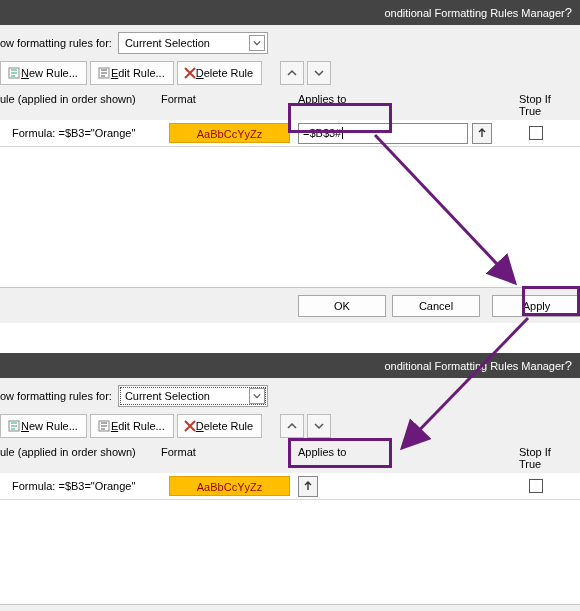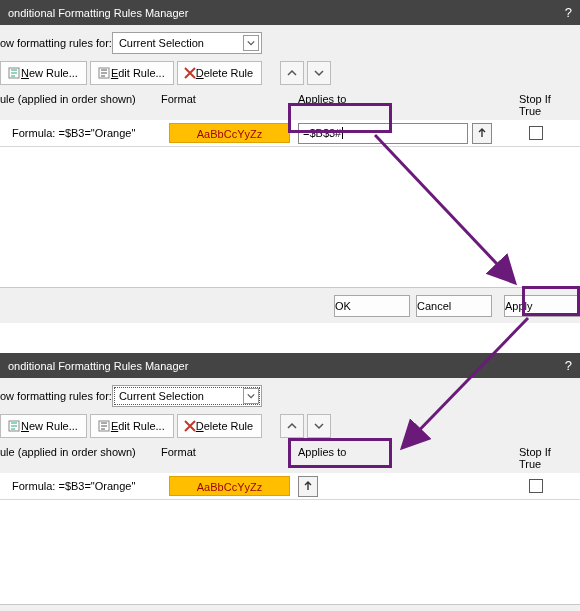--- a/index.html
+++ b/index.html
@@ -1,21 +1,21 @@
 <!DOCTYPE html>
 <html><head>
 <meta charset="utf-8">
 <style>
   *{box-sizing:border-box;margin:0;padding:0;font-family:"Segoe UI",Tahoma,sans-serif;font-size:11px}
   body{background:#fff;width:580px;height:611px;overflow:hidden;position:relative}
-  .titlebar{background:#444;color:#fff;height:25px;display:flex;align-items:center;justify-content:space-between;padding:0 8px}
+  .titlebar{background:#444;color:#fff;height:25px;display:flex;align-items:center;justify-content:flex-end;padding:0 8px}
   .titlebar .help{font-size:13px}
   .dlgbody{background:#f0f0f0}
   .row-dd{display:flex;align-items:center;padding:7px 4px 4px 0}
-  .row-dd label{}
+  .row-dd label{margin-right:6px}
   .select{display:inline-flex;align-items:center;justify-content:space-between;background:#fff;border:1px solid #a0a0a0;height:22px;width:150px;padding:0 2px 0 6px}
   .select .chev{width:16px;height:16px;border:1px solid #999;display:flex;align-items:center;justify-content:center}
   .select .chev svg{width:8px;height:8px}
   .toolbar{display:flex;align-items:center;padding:3px 0 6px 0;gap:3px}
   .tbtn{display:inline-flex;align-items:center;background:#fdfdfd;border:1px solid #bcbcbc;height:24px;padding:0 8px 0 6px;cursor:default}
   .tbtn .u{text-decoration:underline}
   .sqbtn{width:24px;height:24px;border:1px solid #bcbcbc;background:#f6f6f6;display:inline-flex;align-items:center;justify-content:center}
   .sqbtn svg{width:10px;height:10px}
   .headers{display:flex;padding:2px 8px 3px 0;color:#000}
   .col-rule{width:161px}
@@ -27,21 +27,21 @@
   .rulerow .rc-format{width:137px;padding:4px 8px}
   .fmt-sample{background:#ffbf00;color:#9c0006;text-align:center;height:20px;line-height:20px;border:1px solid #e0a000}
   .rulerow .rc-applies{width:194px;display:flex;align-items:flex-start;gap:4px}
   .appl-input{flex:1;height:21px;border:1px solid #888;background:#fff;padding:0 4px;display:flex;align-items:center}
   .range-btn{width:20px;height:21px;border:1px solid #888;background:#f4f4f4;display:flex;align-items:center;justify-content:center}
   .range-btn svg{width:10px;height:10px}
   .rulerow .rc-stop{flex:1;display:flex;justify-content:center}
   .chk{width:14px;height:14px;border:1px solid #555;background:#fff}
   .whitespace{background:#fff;border-top:1px solid #d8d8d8}
   .btnbar{display:flex;justify-content:flex-end;align-items:center;height:36px;padding-right:0;border-top:1px solid #c8c8c8;background:#f0f0f0;gap:6px}
-  .pbtn{width:76px;height:22px;border:1px solid #a7a7a7;background:#fdfdfd;text-align:left;line-height:20px}
+  .pbtn{width:88px;height:22px;border:1px solid #a7a7a7;background:#fdfdfd;text-align:center;line-height:20px}
   .pbtn.disabled{color:#bbb}
   
   .hl{position:absolute;border:3px solid #6a1b7a;pointer-events:none}
   .arrow{position:absolute;pointer-events:none}
   .select.hl-dotted{outline:1px dotted #555; outline-offset:-3px}
   .icon-stroke{stroke:#555;stroke-width:1.5;fill:none}
 </style>
 </head>
 <body>
 

